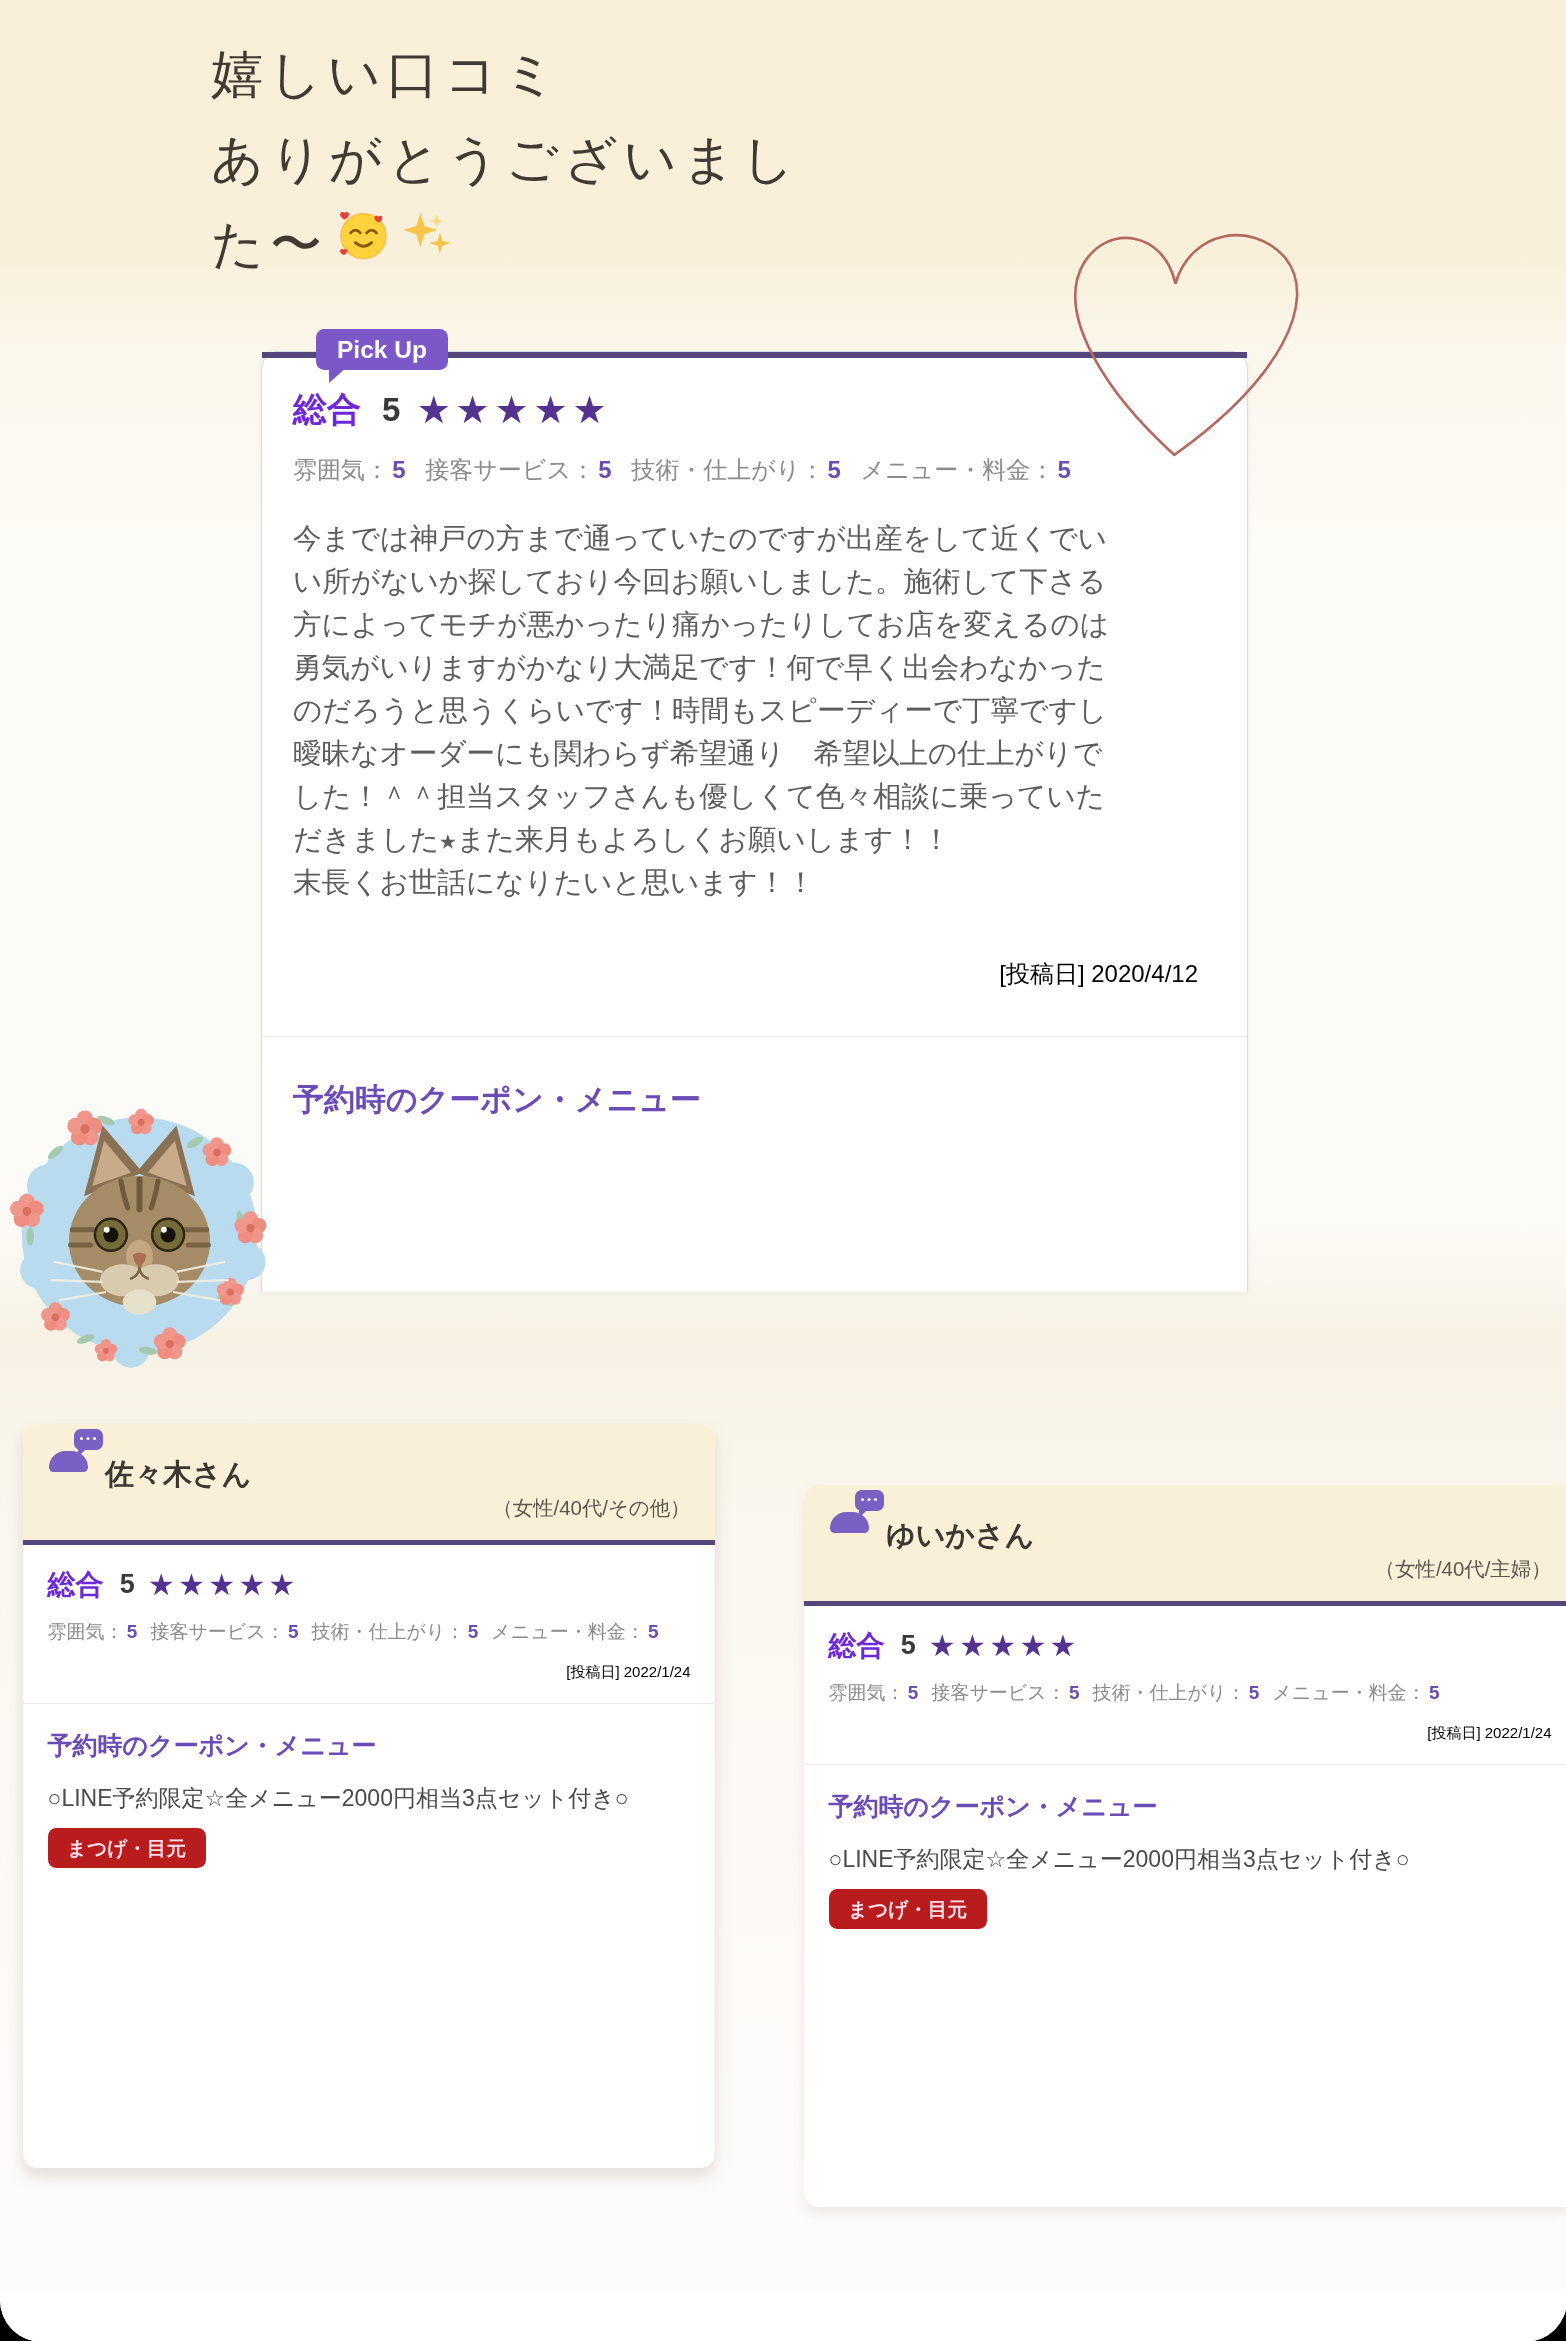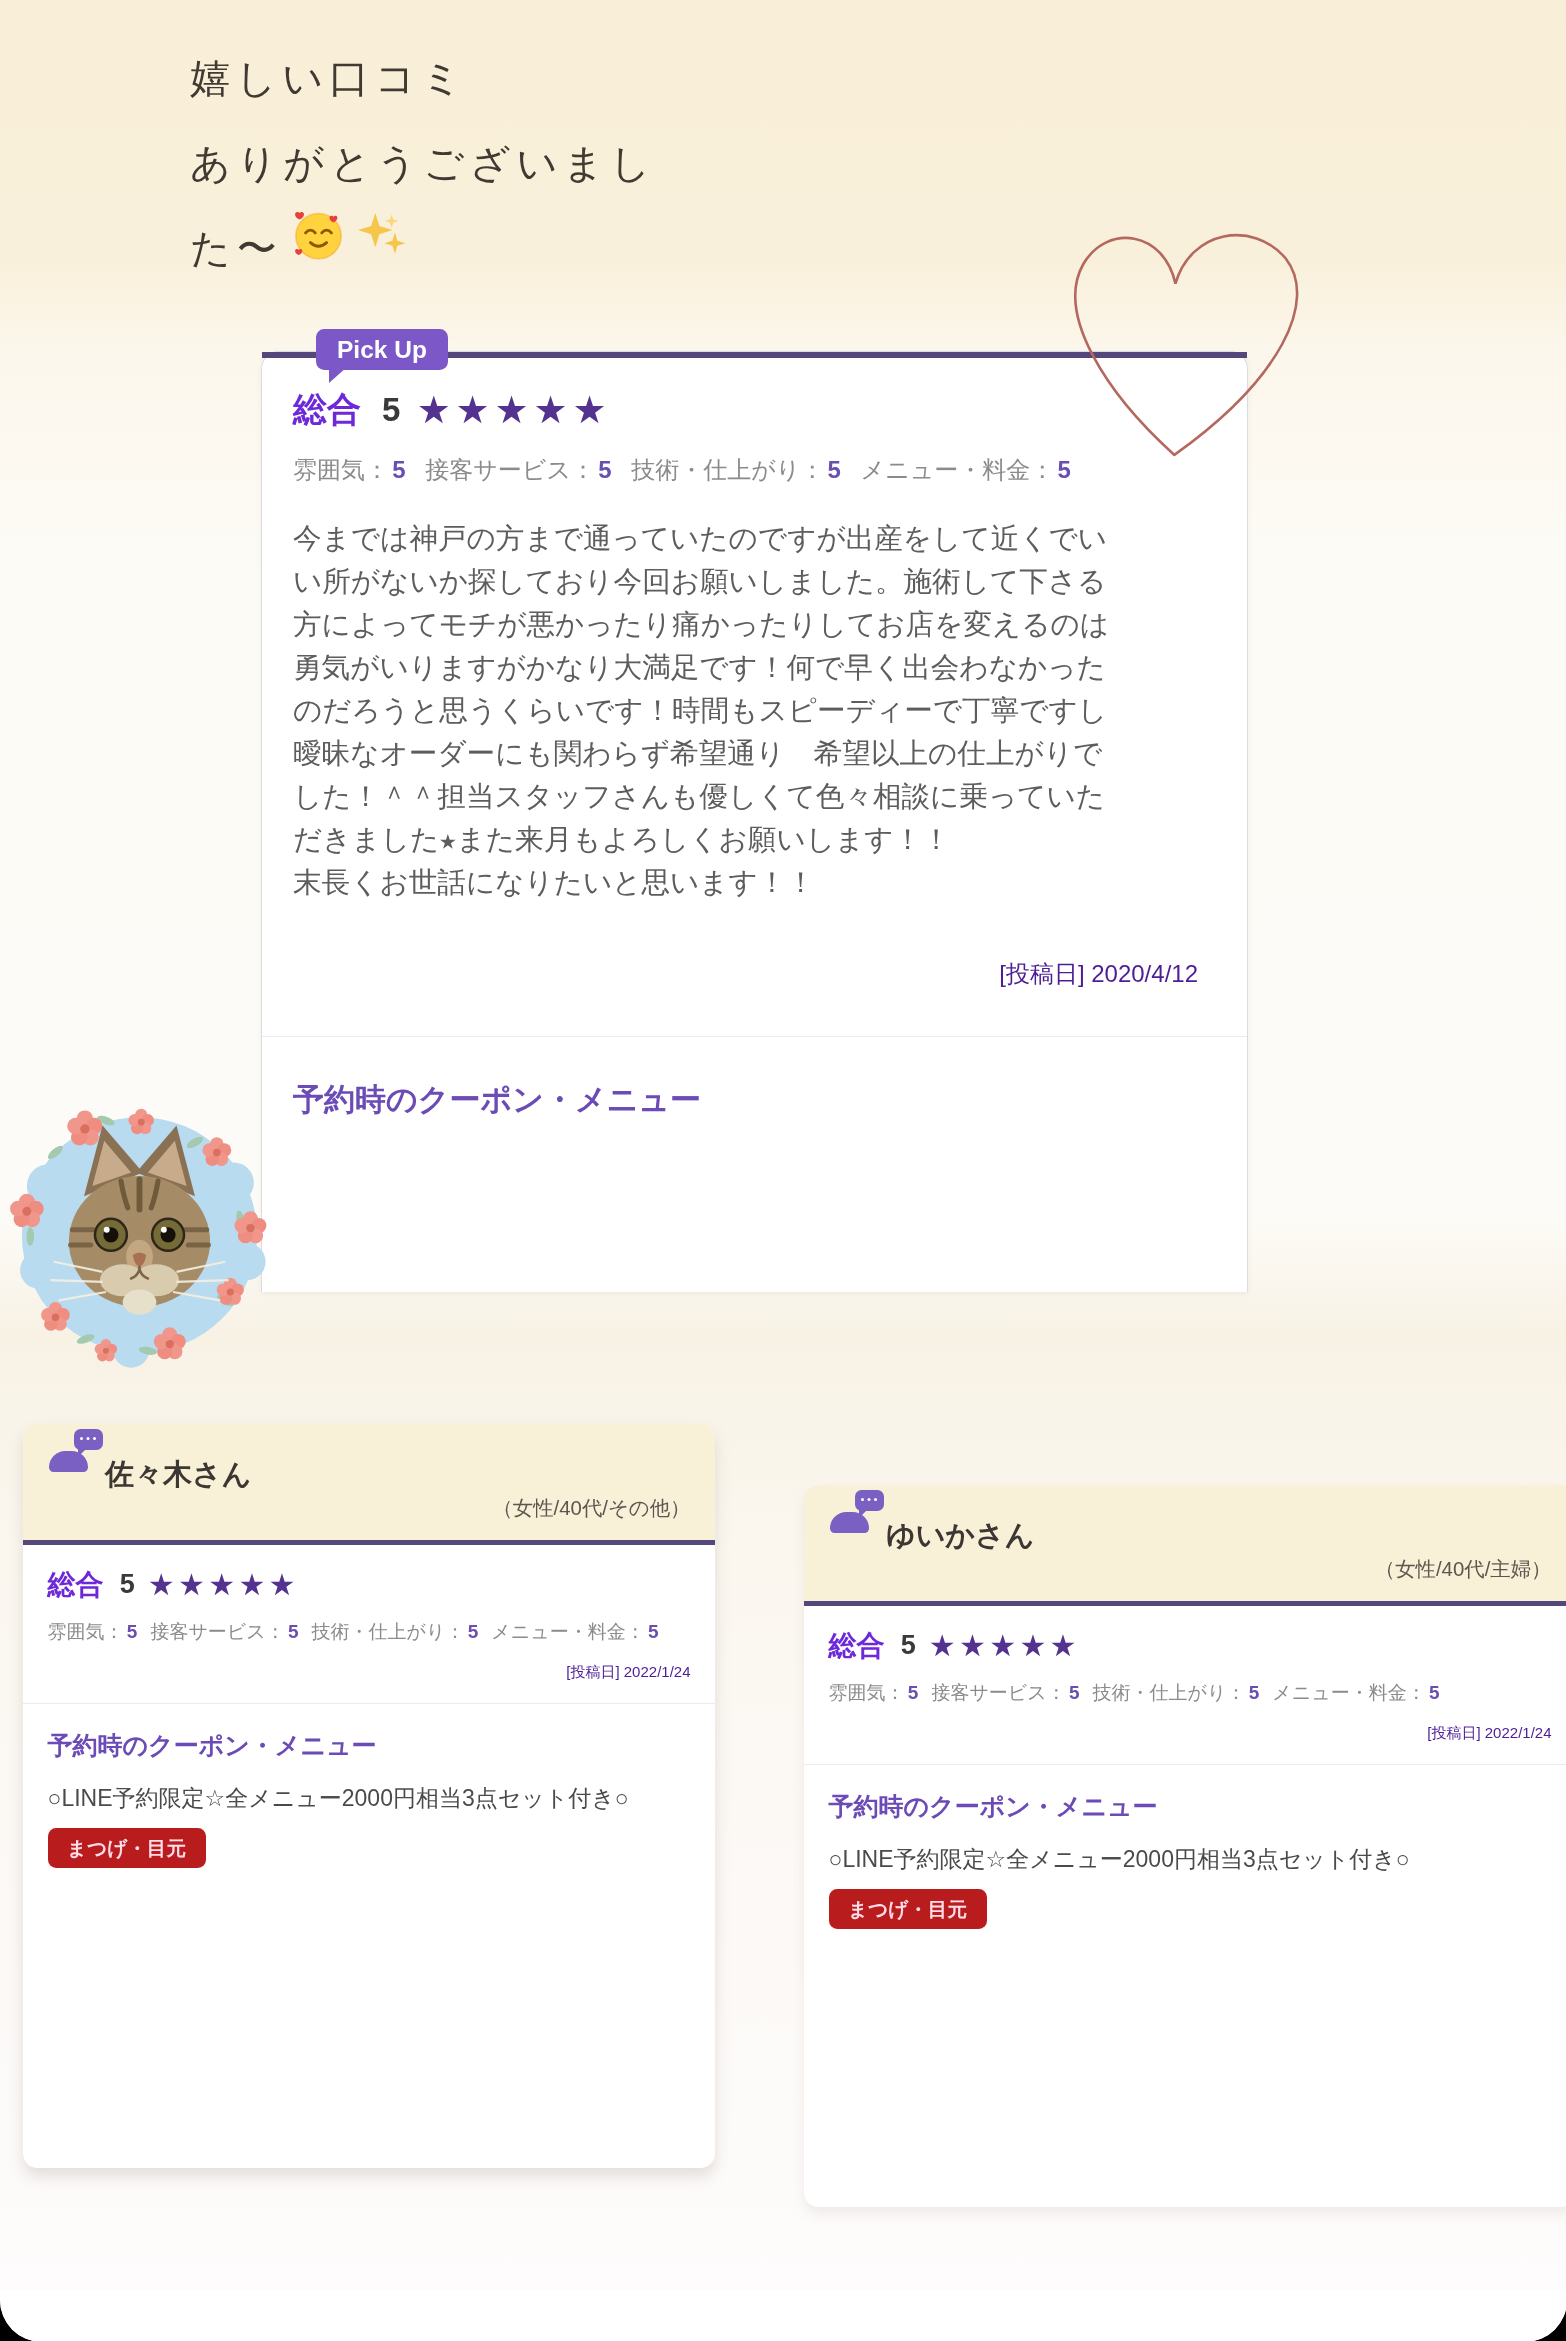--- a/index.html
+++ b/index.html
@@ -1,22 +1,22 @@
 <!DOCTYPE html>
 <html style="font-size:13px"><head>
 <meta charset="utf-8">
 <style>
   html,body{margin:0;padding:0;background:#000;}
   .page{position:relative;width:1567px;height:2342px;overflow:hidden;
     border-radius:0 0 42px 42px;
     background:linear-gradient(180deg,#f9efd8 0%,#f9f0db 11%,#fcf7ec 15%,#fdfbf6 24%,#fdfbf7 52%,#f8f2e5 57%,#fbf7ef 66%,#fcf9f6 80%,#fdfbfa 93%,#fefdfd 100%);
     font-family:"Liberation Sans","DejaVu Sans",sans-serif;}
   
-  .title{position:absolute;left:190px;top:36px;font-family:Liberation Sans, sans-serif;
-    font-size:40px;line-height:85px;color:#413a33;letter-spacing:5.7px;z-index:4;}
+  .title{position:absolute;left:211px;top:36px;font-family:Liberation Mono, monospace;
+    font-size:52px;line-height:85px;color:#413a33;letter-spacing:5.7px;z-index:4;}
   .t3{display:flex;align-items:center;}
   .emoji{display:inline-block;margin-left:8.2px;}
   
   .heart{position:absolute;left:1030px;top:196px;z-index:6;}
   
   .card{position:absolute;background:#fff;}
   .card header{position:relative;}
   .hdr-divider{height:5.7px;background:#54477c;}
   .avatar{position:absolute;}
   .a-head{border-radius:50%;background:#7b60c4;margin:0 auto;}
@@ -29,21 +29,21 @@
   .r-name{position:absolute;font-weight:bold;color:#3c3733;}
   .r-demo{position:absolute;color:#5c564e;}
   .overall{display:flex;align-items:center;}
   .ov-label{font-weight:bold;color:#6d28d9;}
   .ov-score{font-weight:bold;color:#3a3a3a;}
   .stars{color:#53338f;letter-spacing:4.9px;}
   .subratings{display:flex;color:#8b8b8b;}
   .sr{white-space:nowrap;}
   .sr-score{color:#6a4fb0;font-weight:bold;margin-left:3.3px;}
   .review-body{color:#5d5d5d;white-space:pre-line;margin-bottom:0;margin-top:0;}
-  .posted{text-align:right;color:#4c1d95;}
+  .posted{text-align:right;color:#000000;}
   .rule{height:1.6px;background:#ebebee;}
   .coupon-h{font-weight:bold;color:#6b4bb5;}
   .coupon-text{color:#4a4a4a;}
   .coupon-tag{display:inline-block;background:#b91c1c;color:#ffdce9;font-weight:bold;border-radius:8.2px;}
   
   .card1{left:261px;top:351px;width:985px;height:940px;border:0.8px solid #dcdce0;border-bottom:none;
     border-radius:18px 18px 0 0;box-shadow:0 1.6px 6.5px rgba(0,0,0,.05);}
   .card1 header{height:162px;background:#f7e8c2;border-radius:17px 17px 0 0;}
   .pickup{position:absolute;left:54px;top:-23px;background:#7c57c8;color:#fff;font-weight:bold;
     font-size:24.5px;padding:6.5px 21px;border-radius:8.2px;z-index:3;}

